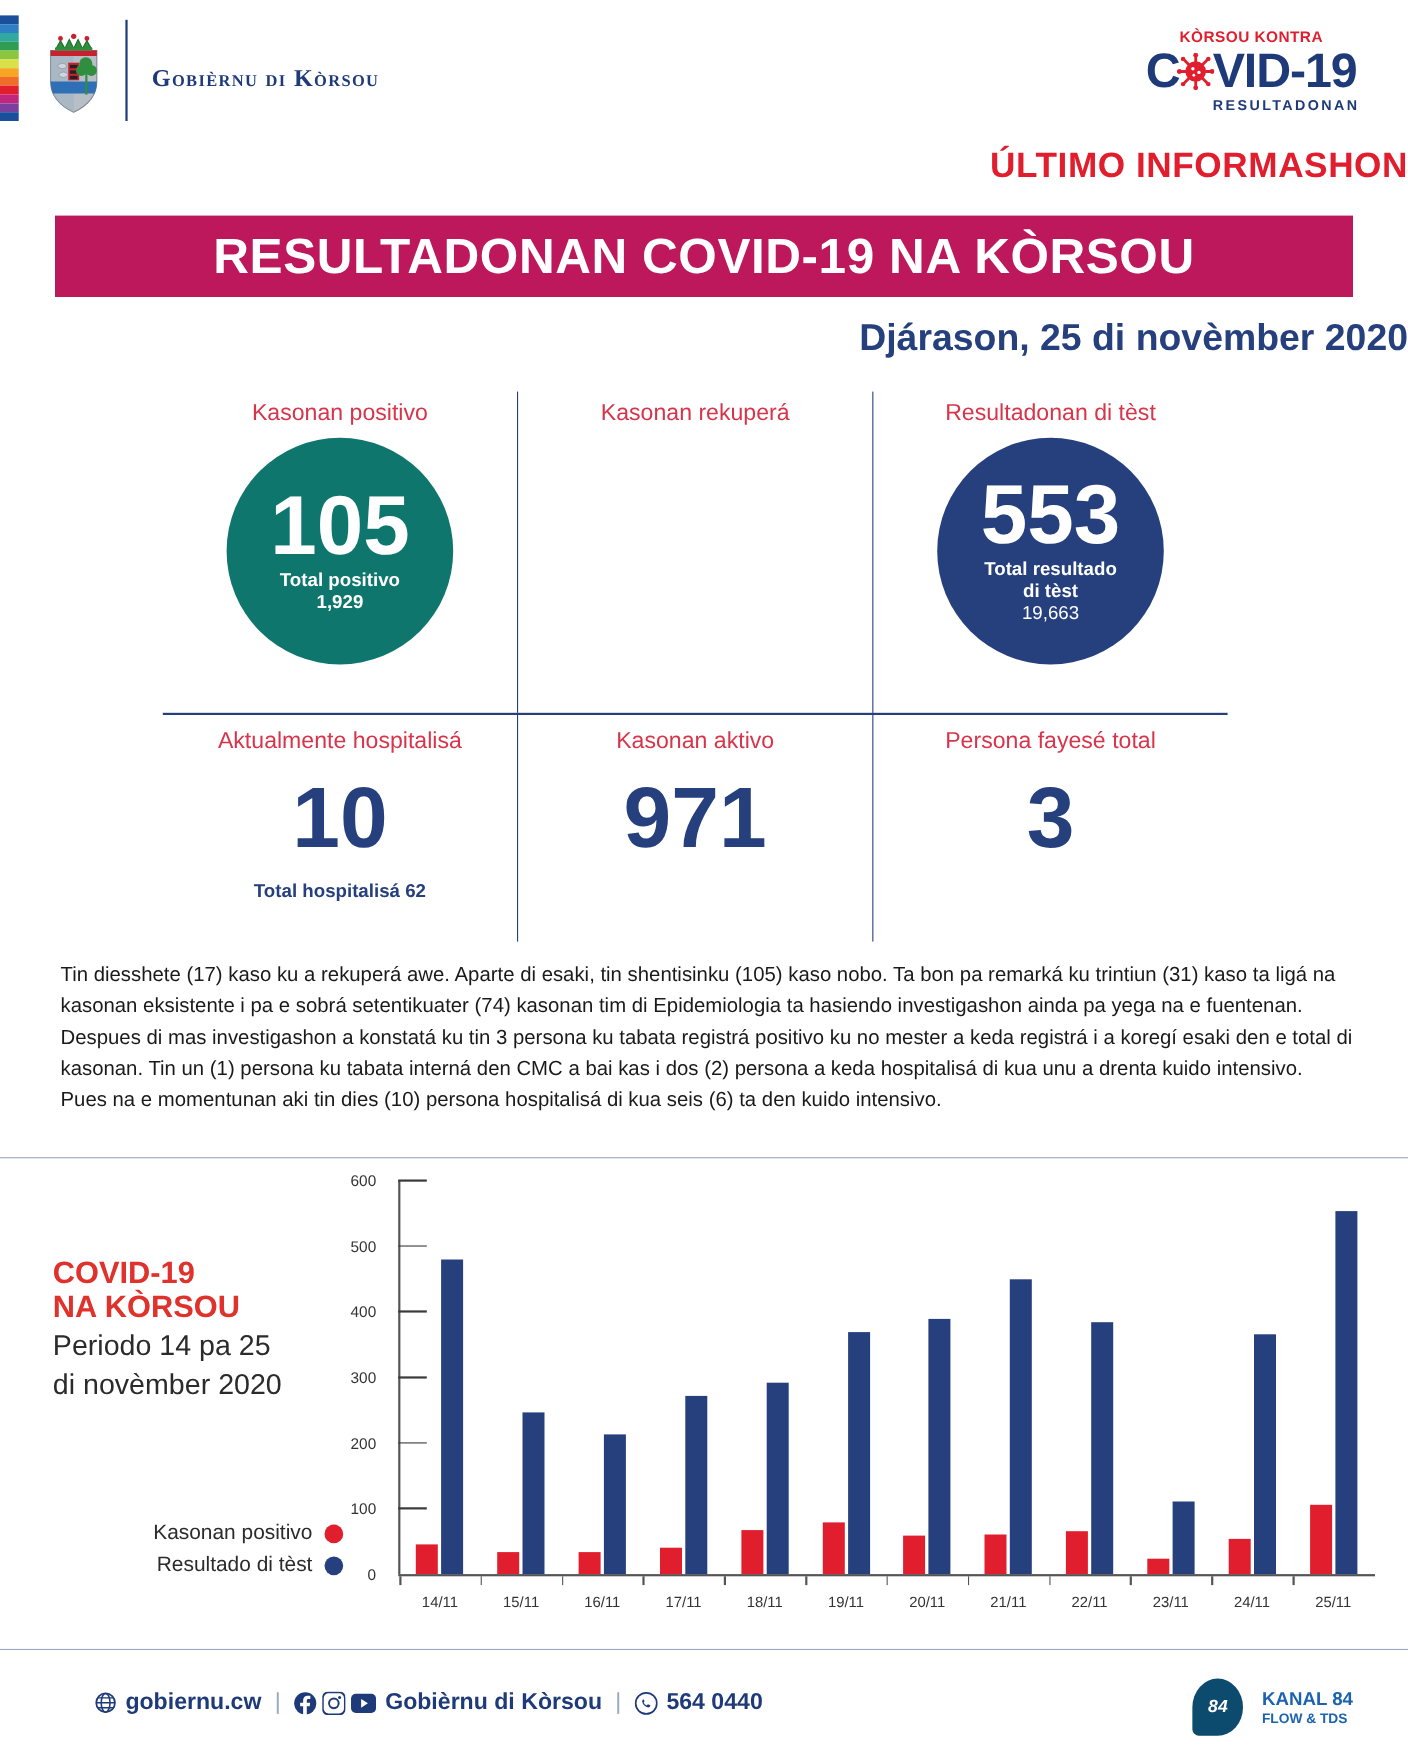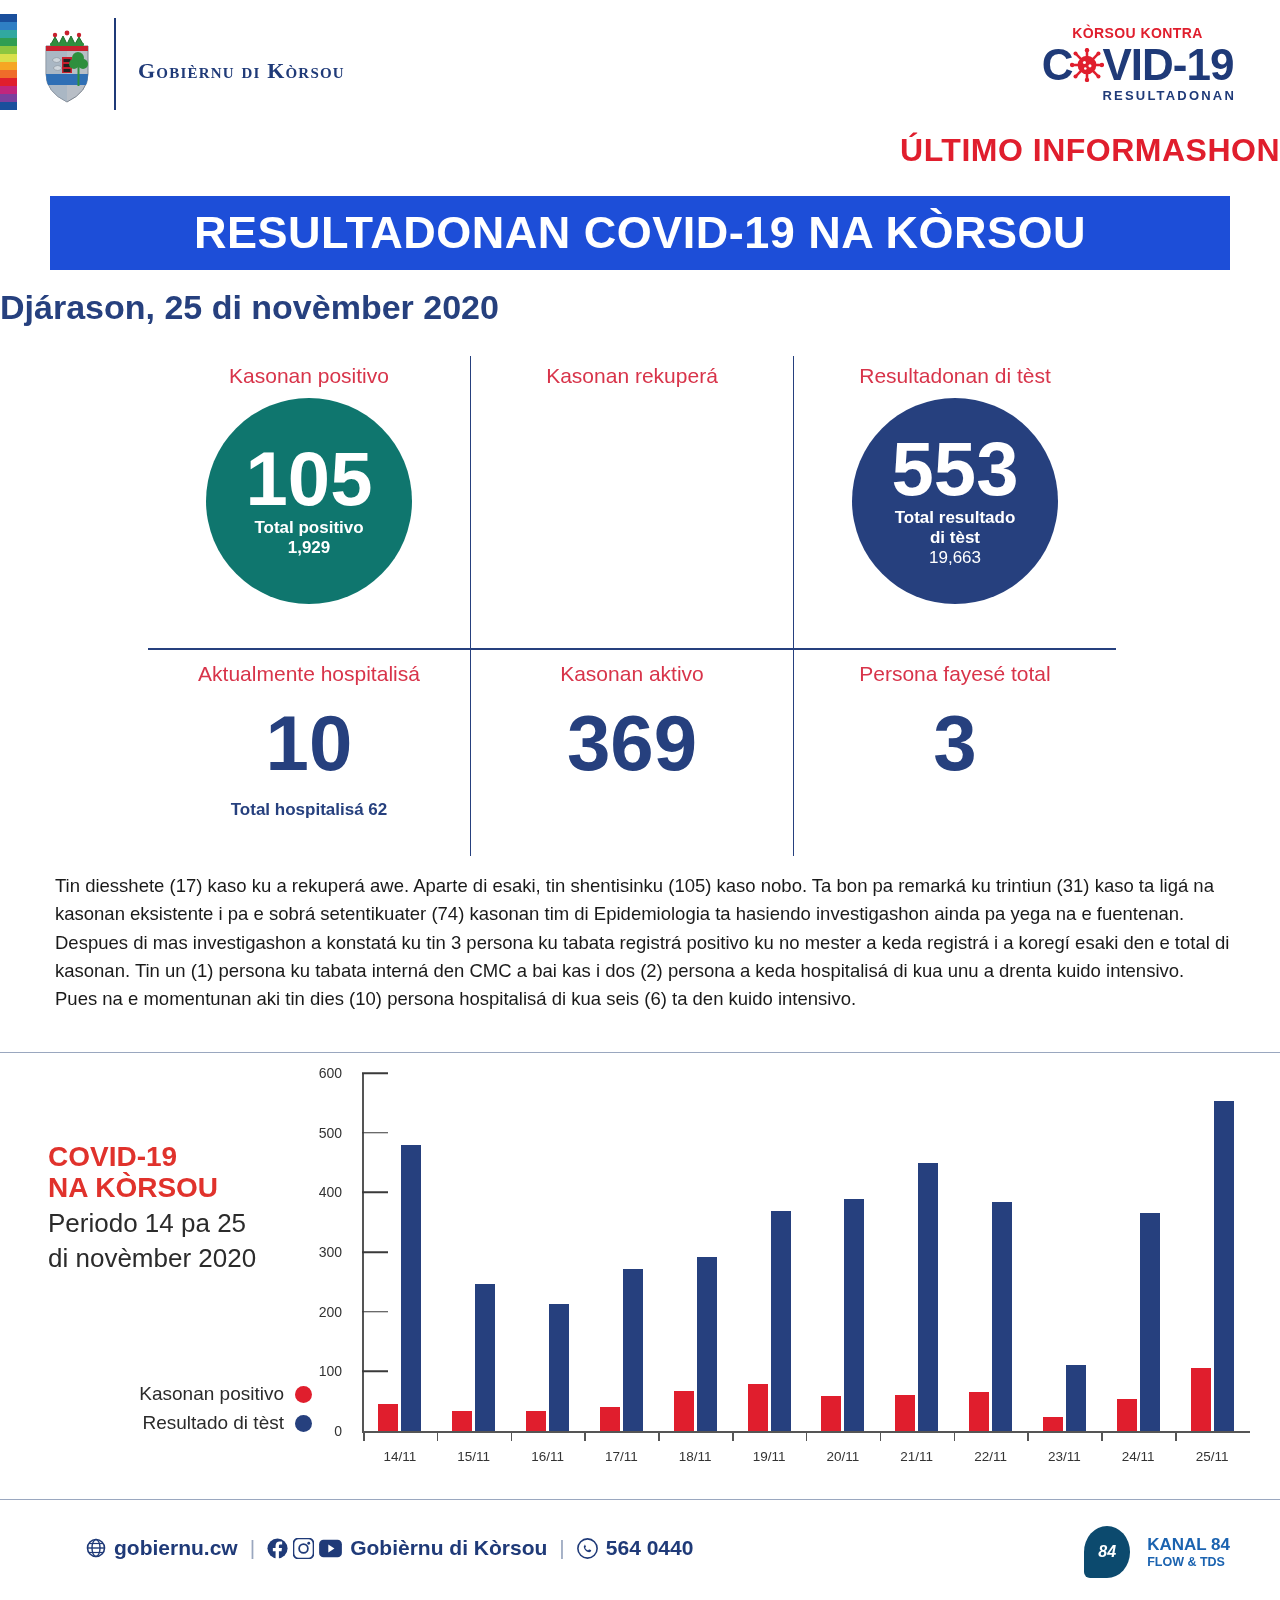--- a/index.html
+++ b/index.html
@@ -45,27 +45,27 @@
     font-weight: 600; text-align: right; margin-top: 1px; padding-right: 4px;
   }
 
   
   .ultimo {
     position: absolute; left: 0; top: 132px; width: 1280px; text-align: right;
     font-size: 32px; font-weight: 800; color: #e01e2d; letter-spacing: .5px;
   }
   .titlebar {
     position: absolute; left: 50px; top: 196px; width: 1180px; height: 74px;
-    background: #1d4ed8; display: flex; align-items: center; justify-content: center;
+    background: #be185d; display: flex; align-items: center; justify-content: center;
   }
   .titlebar span {
     color: #ffffff; font-size: 45px; font-weight: 800; letter-spacing: .5px;
   }
   .subdate {
-    position: absolute; left: 0; top: 288px; width: 1280px; text-align: left;
+    position: absolute; left: 0; top: 288px; width: 1280px; text-align: right;
     font-size: 34px; font-weight: 700; color: #26407e;
   }
 
   
   .stats { position: absolute; left: 148px; top: 356px; width: 968px; height: 500px; }
   .srow { display: flex; width: 100%; }
   .srow1 { height: 292px; }
   .srow2 { height: 208px; }
   .scell { flex: 1; position: relative; text-align: center; }
   .scell.mid, .scell.right { border-left: 1.5px solid #26407e; }
@@ -307,21 +307,21 @@
     </div>
 
     <div class="srow srow2 s2">
       <div class="scell">
         <div class="slabel">Aktualmente hospitalisá</div>
         <div class="bignum blue">10</div>
         <div class="subtext blue">Total hospitalisá 62</div>
       </div>
       <div class="scell mid">
         <div class="slabel">Kasonan aktivo</div>
-        <div class="bignum blue">369</div>
+        <div class="bignum blue">971</div>
         <div class="subtext blue"></div>
       </div>
       <div class="scell right">
         <div class="slabel">Persona fayesé total</div>
         <div class="bignum blue">3</div>
         <div class="subtext blue"></div>
       </div>
     </div>
   </div>
 

